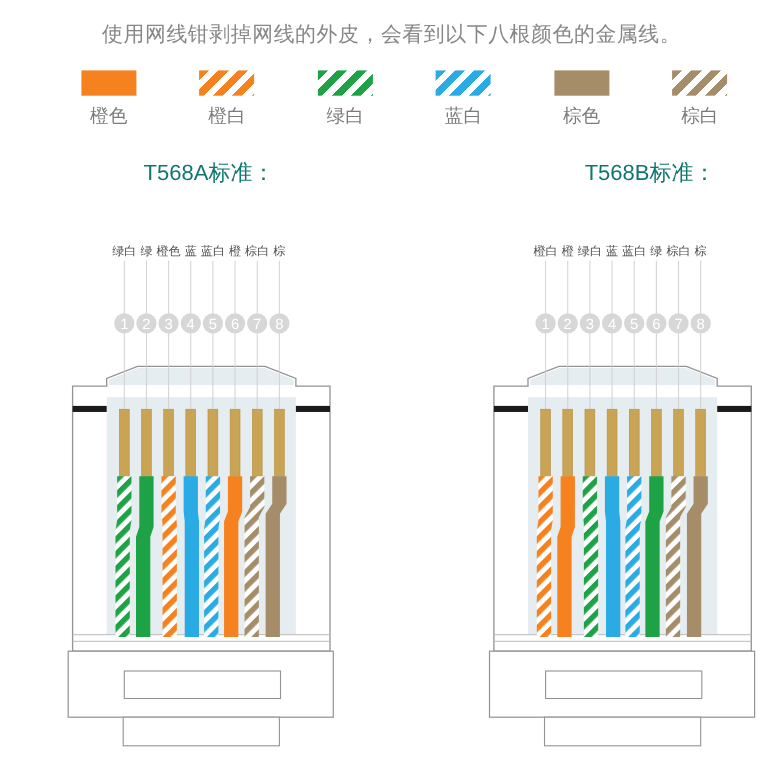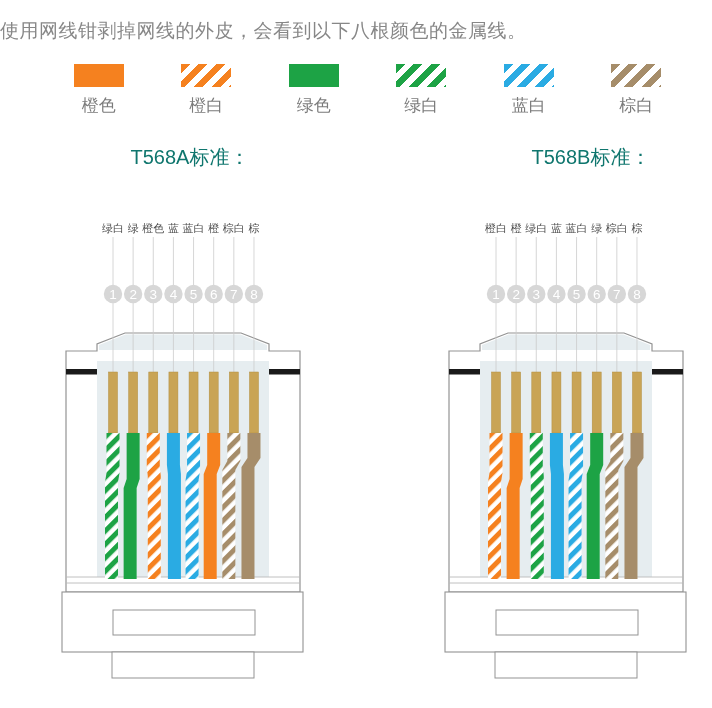--- a/index.html
+++ b/index.html
@@ -1,21 +1,21 @@
 <!DOCTYPE html>
 <html><head>
 <meta charset="utf-8">
 <style>
   html,body{margin:0;padding:0;background:#fff;}
   .stage{
     position:relative;width:712px;height:708px;background:#fff;overflow:hidden;
     font-family:"Liberation Sans","DejaVu Sans",sans-serif;
   }
   .title{
-    position:absolute;top:18px;left:0;width:712px;text-align:left;
+    position:absolute;top:18px;left:0;width:712px;text-align:center;
     font-size:19px;color:#878787;letter-spacing:.5px;white-space:nowrap;
   }
   .legend{position:absolute;top:64px;left:45px;width:645px;display:flex;}
   .legend-item{flex:1;display:flex;flex-direction:column;align-items:center;}
   .swatch{width:50px;height:23px;}
   .legend-label{margin-top:7px;font-size:17px;color:#7B7B7B;}
   .heading{
     position:absolute;top:144px;width:260px;text-align:center;
     font-size:20px;color:#0f766e;white-space:nowrap;
   }
@@ -34,30 +34,30 @@
   <div class="legend">
       <div class="legend-item">
         <div class="swatch" style="background: rgb(245, 129, 31);"></div>
         <div class="legend-label">橙色</div>
       </div>
       <div class="legend-item">
         <div class="swatch" style="background: repeating-linear-gradient(135deg, rgb(245, 129, 31) 0px, rgb(245, 129, 31) 6.5px, rgb(255, 255, 255) 6.5px, rgb(255, 255, 255) 12.5px);"></div>
         <div class="legend-label">橙白</div>
       </div>
       <div class="legend-item">
-        <div class="swatch" style="background: rgb(29, 163, 69);"></div>
-        <div class="legend-label">绿色</div>
-      </div>
-      <div class="legend-item">
         <div class="swatch" style="background: repeating-linear-gradient(135deg, rgb(29, 163, 69) 0px, rgb(29, 163, 69) 6.5px, rgb(255, 255, 255) 6.5px, rgb(255, 255, 255) 12.5px);"></div>
         <div class="legend-label">绿白</div>
       </div>
       <div class="legend-item">
         <div class="swatch" style="background: repeating-linear-gradient(135deg, rgb(42, 171, 227) 0px, rgb(42, 171, 227) 6.5px, rgb(255, 255, 255) 6.5px, rgb(255, 255, 255) 12.5px);"></div>
         <div class="legend-label">蓝白</div>
+      </div>
+      <div class="legend-item">
+        <div class="swatch" style="background: rgb(166, 141, 106);"></div>
+        <div class="legend-label">棕色</div>
       </div>
       <div class="legend-item">
         <div class="swatch" style="background: repeating-linear-gradient(135deg, rgb(166, 141, 106) 0px, rgb(166, 141, 106) 6.5px, rgb(255, 255, 255) 6.5px, rgb(255, 255, 255) 12.5px);"></div>
         <div class="legend-label">棕白</div>
       </div>
     </div>
   <div class="heading heading-a">T568A标准：</div>
   <div class="heading heading-b">T568B标准：</div>
   <div class="connector connector-a"><svg width="260" height="470" viewBox="0 0 260 470" xmlns="http://www.w3.org/2000/svg">
         <defs>

